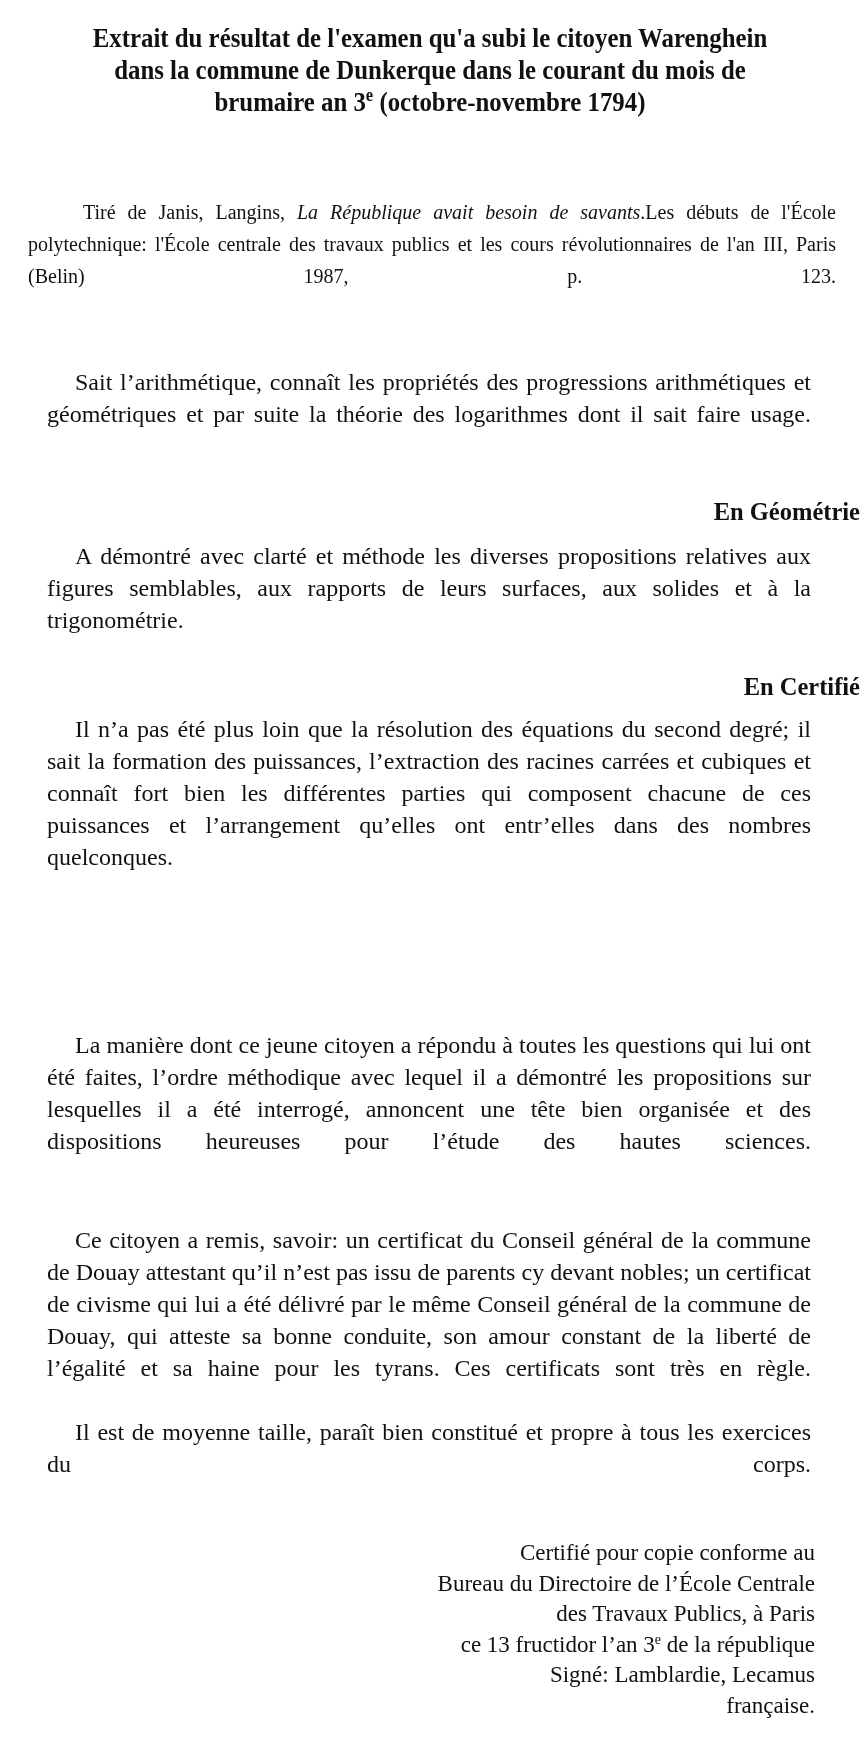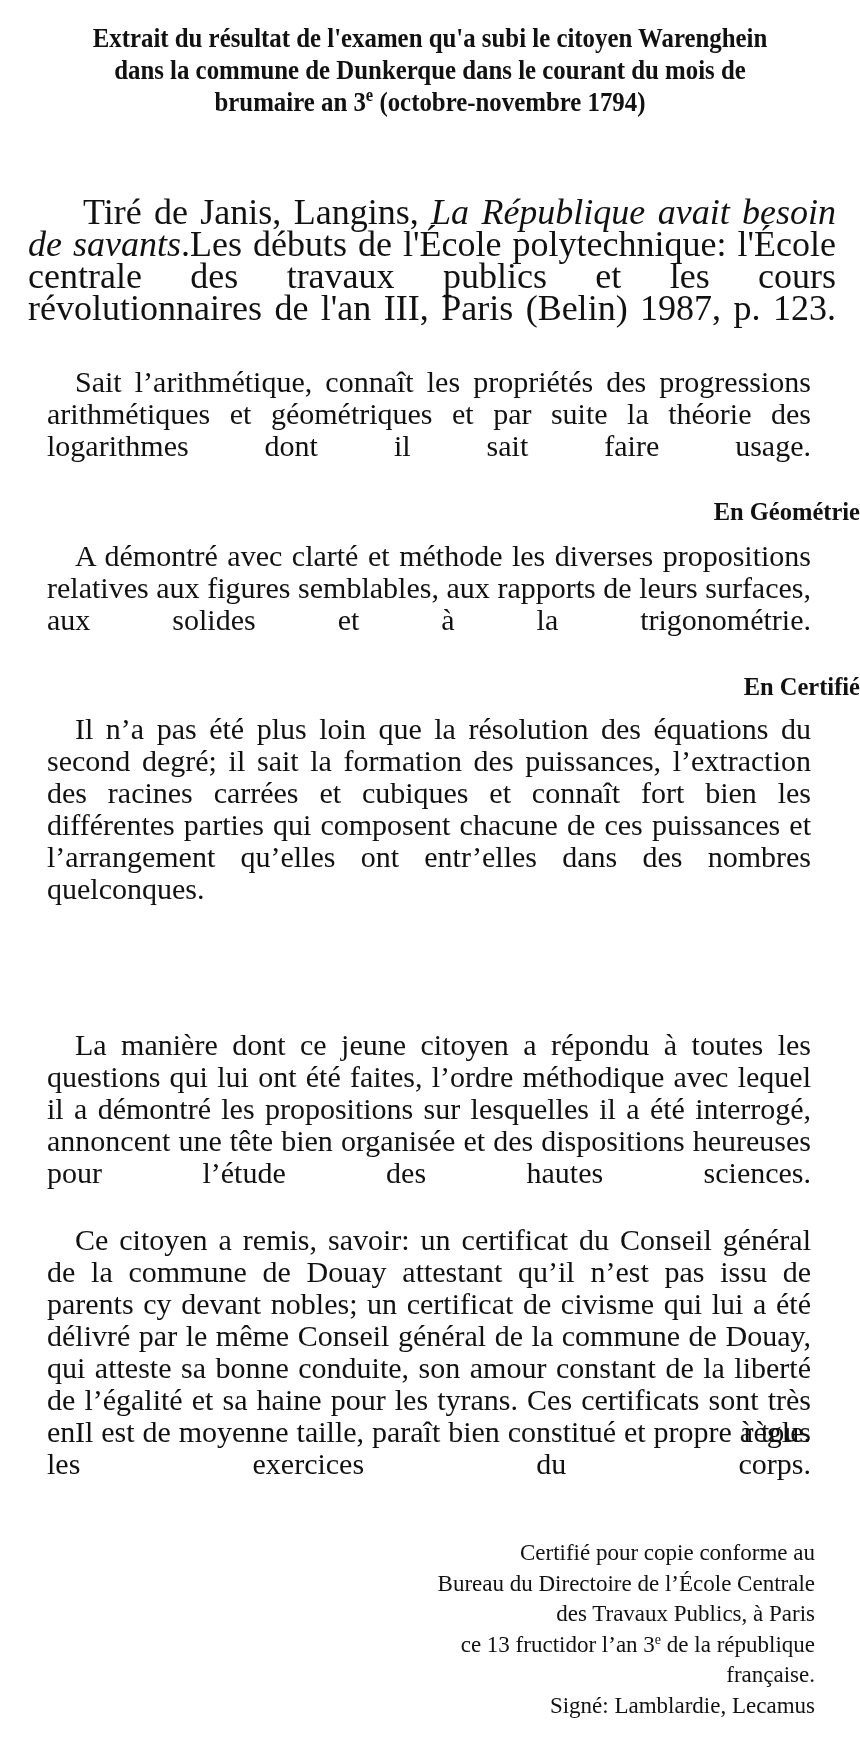--- a/index.html
+++ b/index.html
@@ -10,25 +10,25 @@
     }
     .page { position: absolute; left: 0; top: 0; width: 860px; height: 1532px; }
     .title {
       position: absolute; left: 60px; top: 22px; width: 740px;
       text-align: center; font-weight: bold; font-size: 27px; line-height: 32px;
       transform: scaleX(0.92); transform-origin: center top;
     }
     .title sup { font-size: 18px; vertical-align: 10px; line-height: 0; }
     .source {
       position: absolute; left: 28px; top: 196px; width: 808px;
-      font-size: 36px; line-height: 32px; text-align: justify; text-indent: 55px;
+      font-size: 20px; line-height: 32px; text-align: justify; text-indent: 55px;
     }
     .para {
       position: absolute; left: 47px; width: 764px;
-      font-size: 30px; line-height: 32px; text-align: justify; text-indent: 28px;
+      font-size: 24px; line-height: 32px; text-align: justify; text-indent: 28px;
     }
     .heading {
       position: absolute; left: 0; width: 860px; text-align: right;
       font-weight: bold; font-size: 24.5px; line-height: 32px;
     }
     .cert {
       position: absolute; left: 300px; top: 1538px; width: 515px;
       font-size: 23px; line-height: 30.5px; text-align: right;
     }
     .cert sup { font-size: 14px; vertical-align: 8px; line-height: 0; }
@@ -59,17 +59,17 @@
 
   <div class="para" style="top:1224px;">Ce citoyen a remis, savoir: un certificat du Conseil général de la commune de Douay attestant qu’il n’est pas issu de parents cy devant nobles; un certificat de civisme qui lui a été délivré par le même Conseil général de la commune de Douay, qui atteste sa bonne conduite, son amour constant de la liberté de l’égalité et sa haine pour les tyrans. Ces certificats sont très en règle.</div>
 
   <div class="para" style="top:1416px;">Il est de moyenne taille, paraît bien constitué et propre à tous les exercices du corps.</div>
 
   <div class="cert">
     <span class="line">Certifié pour copie conforme au</span>
     <span class="line">Bureau du Directoire de l’École Centrale</span>
     <span class="line">des Travaux Publics, à Paris</span>
     <span class="line"><span>ce 13 fructidor l’an 3</span><sup>e</sup><span> de la république</span></span>
+    <span class="line">Signé: Lamblardie, Lecamus</span>
     <span class="line">française.</span>
-    <span class="line">Signé: Lamblardie, Lecamus</span>
   </div>
 
 </div>
 
 </body></html>

